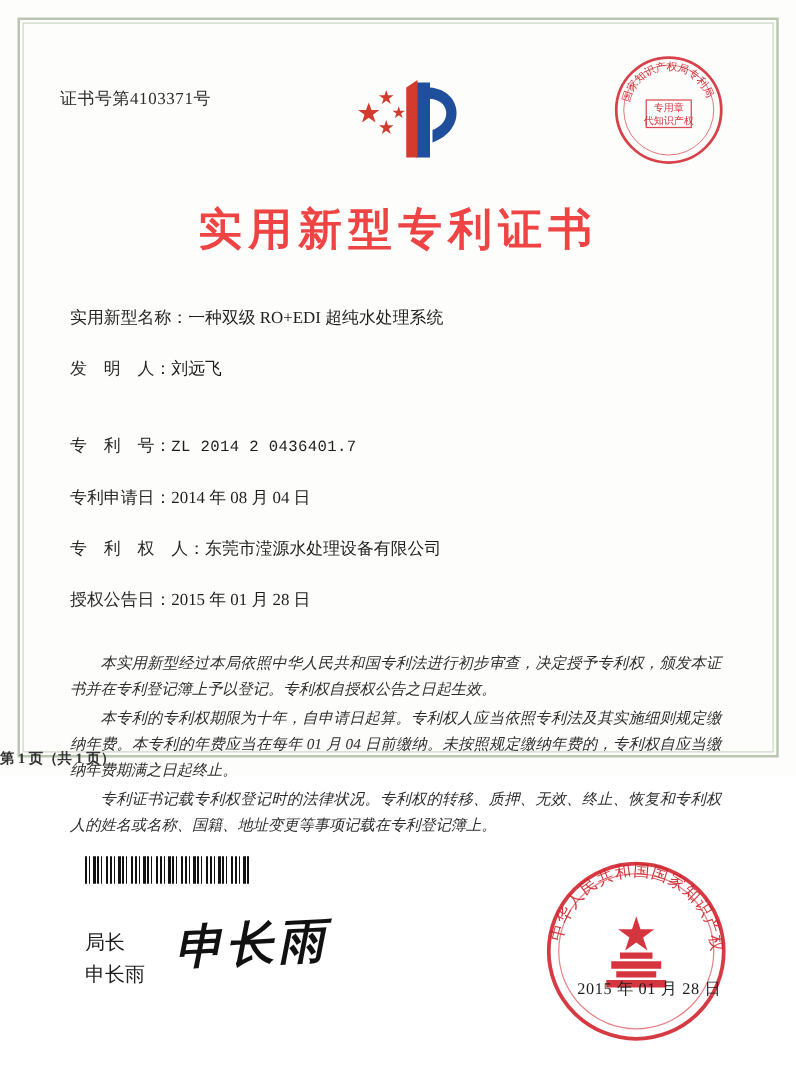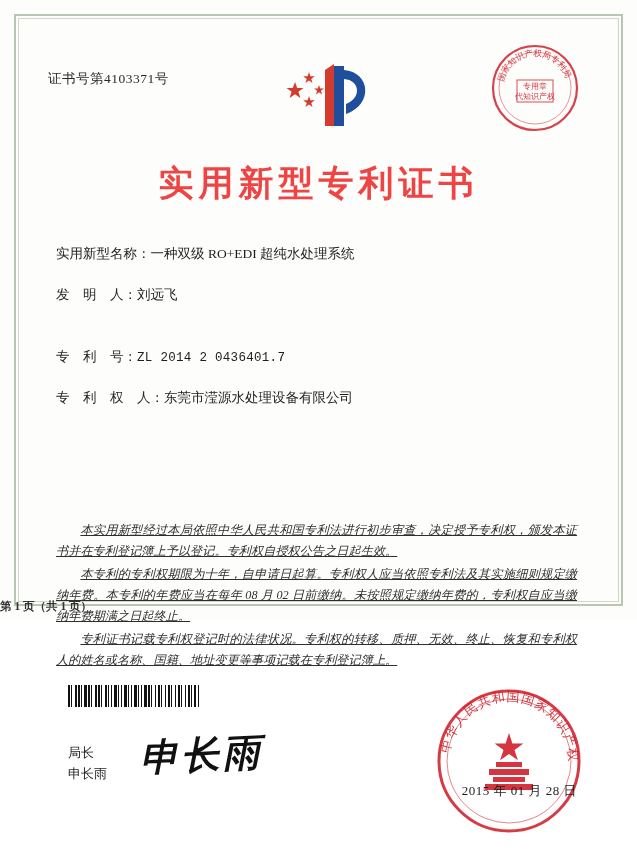--- a/index.html
+++ b/index.html
@@ -125,21 +125,20 @@
     font-size: 12.2px;
     line-height: 1.72;
     color: #2e2e2e;
     text-align: justify;
     font-family: "Liberation Serif", serif;
   }
   .paragraphs p {
     margin: 0 0 2px 0;
     text-indent: 2em;
     font-style: italic;
-    text-decoration: underline;
   }
 
   
   .barcode {
     position: absolute;
     left: 38px;
     top: 655px;
     width: 132px;
     height: 22px;
     background:
@@ -147,21 +146,21 @@
         #111 0px, #111 1.5px, #fff 1.5px, #fff 3px,
         #111 3px, #111 4px, #fff 4px, #fff 6.5px,
         #111 6.5px, #111 8.5px, #fff 8.5px, #fff 10px);
   }
 
   
   .sig-label {
     position: absolute;
     left: 38px;
     top: 712px;
-    font-size: 13px;
+    font-size: 16px;
     line-height: 1.65;
     color: #1f1f1f;
   }
   .sig-hand {
     position: absolute;
     left: 110px;
     top: 700px;
     font-size: 38px;
     font-family: "Liberation Serif", serif;
     font-style: italic;
@@ -246,27 +245,33 @@
       <div class="field-row">
         <span class="field-label">实用新型名称：</span><span class="field-value">一种双级 RO+EDI 超纯水处理系统</span>
       </div>
       <div class="field-row">
         <span class="field-label">发　明　人：</span><span class="field-value">刘远飞</span>
       </div>
       <div class="field-row">
         <span class="field-label">专　利　号：</span><span class="field-value mono">ZL 2014 2 0436401.7</span>
       </div>
       <div class="field-row">
+        <span class="field-label">专利申请日：</span><span class="field-value">2014 年 08 月 04 日</span>
+      </div>
+      <div class="field-row">
         <span class="field-label">专　利　权　人：</span><span class="field-value">东莞市滢源水处理设备有限公司</span>
+      </div>
+      <div class="field-row">
+        <span class="field-label">授权公告日：</span><span class="field-value">2015 年 01 月 28 日</span>
       </div>
     </div>
 
     <div class="paragraphs">
       <p>本实用新型经过本局依照中华人民共和国专利法进行初步审查，决定授予专利权，颁发本证书并在专利登记簿上予以登记。专利权自授权公告之日起生效。</p>
-      <p>本专利的专利权期限为十年，自申请日起算。专利权人应当依照专利法及其实施细则规定缴纳年费。本专利的年费应当在每年 08 月 02 日前缴纳。未按照规定缴纳年费的，专利权自应当缴纳年费期满之日起终止。</p>
+      <p>本专利的专利权期限为十年，自申请日起算。专利权人应当依照专利法及其实施细则规定缴纳年费。本专利的年费应当在每年 01 月 04 日前缴纳。未按照规定缴纳年费的，专利权自应当缴纳年费期满之日起终止。</p>
       <p>专利证书记载专利权登记时的法律状况。专利权的转移、质押、无效、终止、恢复和专利权人的姓名或名称、国籍、地址变更等事项记载在专利登记簿上。</p>
     </div>
 
     <div class="barcode"></div>
 
     <div class="sig-label">
       <div>局长</div>
       <div>申长雨</div>
     </div>
 

